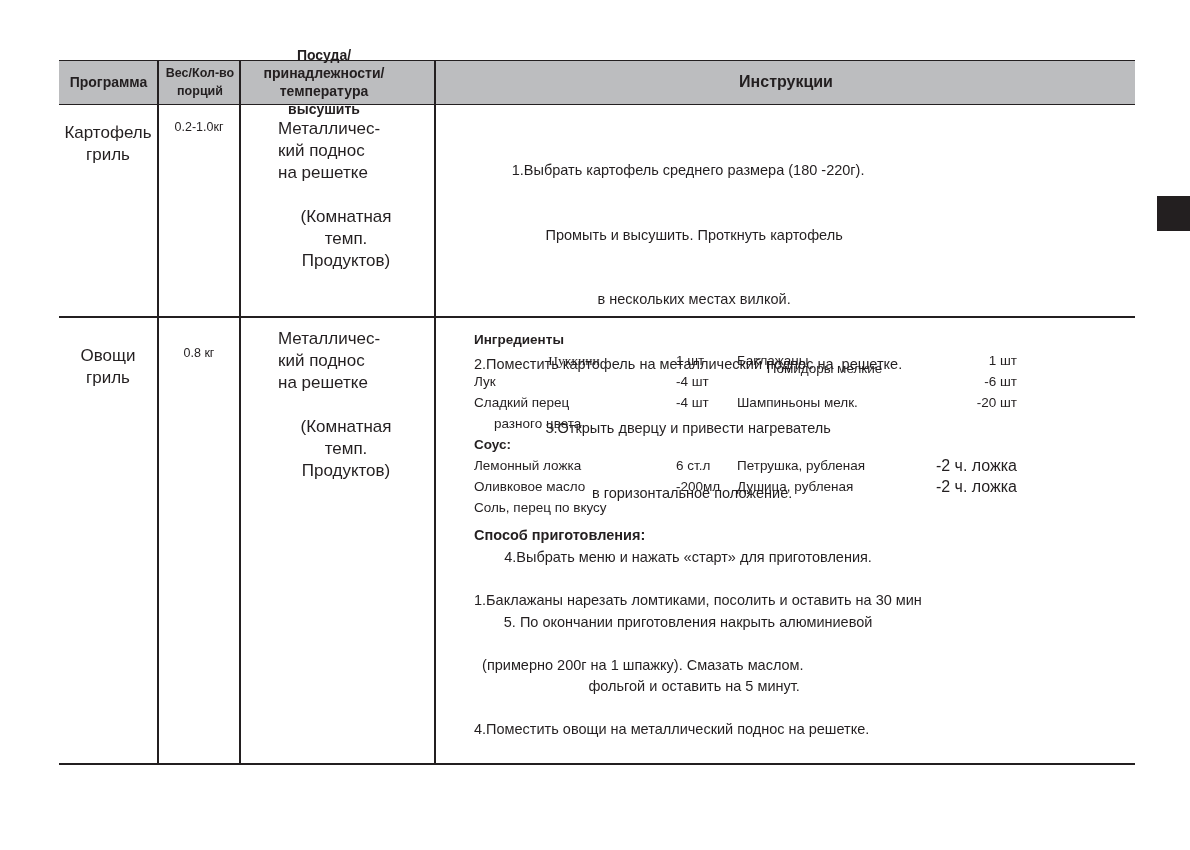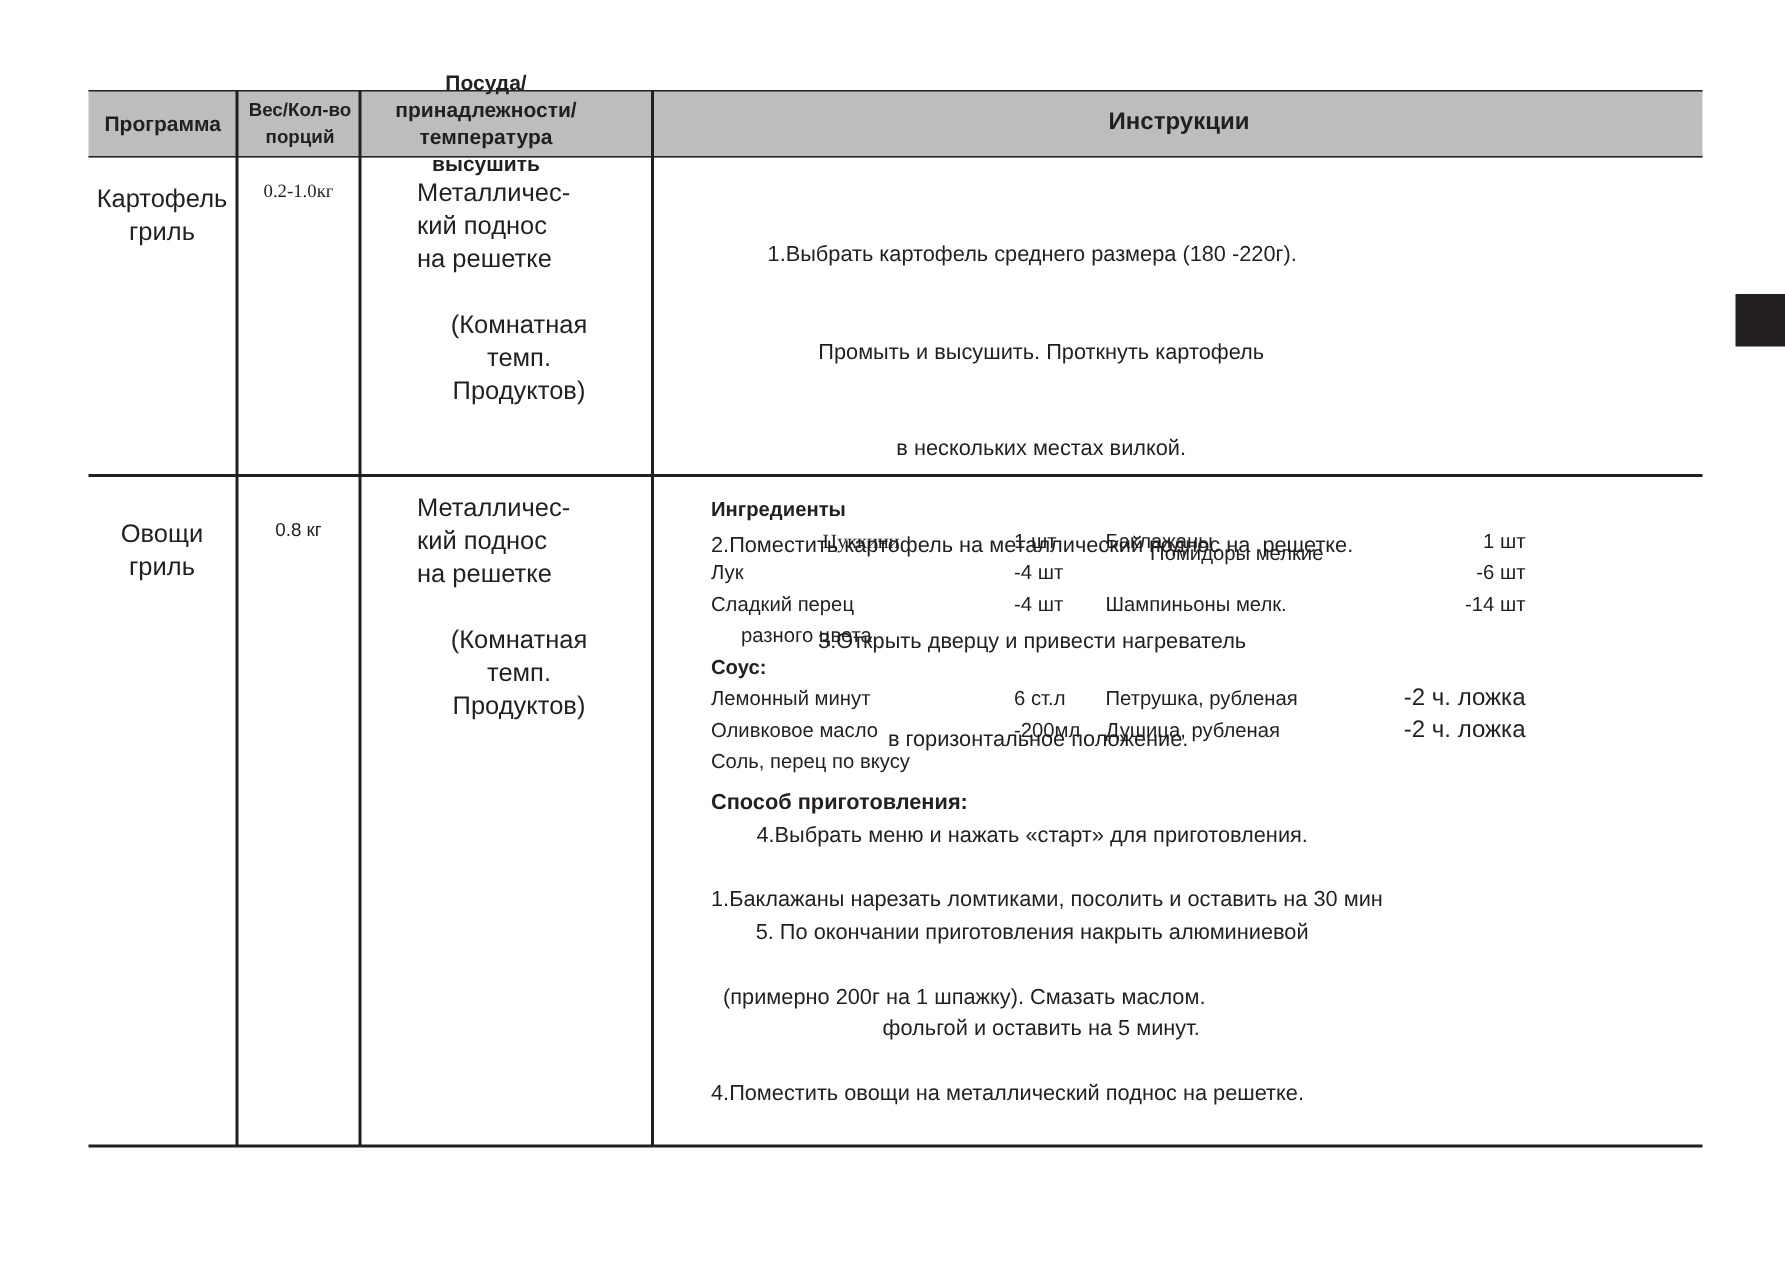--- a/index.html
+++ b/index.html
@@ -41,21 +41,21 @@
 <div class="vline" style="left:157px;top:60px;height:704px;"></div>
 <div class="vline" style="left:239px;top:60px;height:704px;"></div>
 <div class="vline" style="left:434px;top:60px;height:704px;width:1.5px;"></div>
 <div class="hline" style="top:316px;"></div>
 <div class="hline" style="top:763px;"></div>
 
 <div class="prog" style="top:122px;">
   <div>Картофель</div>
   <div>гриль</div>
 </div>
-<div class="wt" style="top:120px;font-family:Liberation Serif, serif;">0.2-1.0кг</div>
+<div class="wt" style="top:120px;">0.2-1.0кг</div>
 <div class="utensil" style="top:118px;">
   <div>Металличес-</div>
   <div>кий поднос</div>
   <div>на  решетке</div>
   <div style="height:22px;"></div>
   <div class="c" style="margin-left:8px;">(Комнатная</div>
   <div class="c" style="margin-left:8px;">темп.</div>
   <div class="c" style="margin-left:8px;">Продуктов)</div>
 </div>
 <div class="ins" style="top:117px;text-align:center;">
@@ -91,29 +91,29 @@
     <div class="ing" style="left: 676px; top: 352px; width: 62px; text-align: left;">1 шт</div>
     <div class="ing" style="left: 737px; top: 352px; width: 175px; text-align: left;">Баклажаны</div>
     <div class="ing" style="left: 880px; top: 352px; width: 137px; text-align: right;">1 шт</div>
     <div class="ing" style="left: 474px; top: 373px; width: 200px; text-align: left;">Лук</div>
     <div class="ing" style="left: 676px; top: 373px; width: 62px; text-align: left;">-4 шт</div>
     <div class="ing" style="left: 737px; top: 360px; width: 175px; text-align: center;">Помидоры мелкие</div>
     <div class="ing" style="left: 880px; top: 373px; width: 137px; text-align: right;">-6 шт</div>
     <div class="ing" style="left: 474px; top: 394px; width: 200px; text-align: left;">Сладкий перец</div>
     <div class="ing" style="left: 676px; top: 394px; width: 62px; text-align: left;">-4 шт</div>
     <div class="ing" style="left: 737px; top: 394px; width: 175px; text-align: left;">Шампиньоны мелк.</div>
-    <div class="ing" style="left: 880px; top: 394px; width: 137px; text-align: right;">-14 шт</div>
+    <div class="ing" style="left: 880px; top: 394px; width: 137px; text-align: right;">-20 шт</div>
     <div class="ing" style="left: 474px; top: 415px; width: 200px; text-align: left; padding-left: 20px;">разного цвета</div>
     <div class="ing" style="left: 676px; top: 415px; width: 62px; text-align: left;"></div>
     <div class="ing" style="left: 737px; top: 415px; width: 175px; text-align: left;"></div>
     <div class="ing" style="left: 880px; top: 415px; width: 137px; text-align: right;"></div>
   </div>
 <div class="ing" style="left:474px;top:436px;font-weight:bold;">Соус:</div>
 <div id="sauce-rows">
-    <div class="ing" style="left: 474px; top: 457px; width: 200px; text-align: left;">Лемонный минут</div>
+    <div class="ing" style="left: 474px; top: 457px; width: 200px; text-align: left;">Лемонный ложка</div>
     <div class="ing" style="left: 676px; top: 457px; width: 62px; text-align: left;">6 ст.л</div>
     <div class="ing" style="left: 737px; top: 457px; width: 175px; text-align: left;">Петрушка, рубленая</div>
     <div class="ing" style="left: 880px; top: 457px; width: 137px; text-align: right; font-size: 16px;">-2 ч. ложка</div>
     <div class="ing" style="left: 474px; top: 478px; width: 200px; text-align: left;">Оливковое масло</div>
     <div class="ing" style="left: 676px; top: 478px; width: 62px; text-align: left;">-200мл</div>
     <div class="ing" style="left: 737px; top: 478px; width: 175px; text-align: left;">Душица, рубленая</div>
     <div class="ing" style="left: 880px; top: 478px; width: 137px; text-align: right; font-size: 16px;">-2 ч. ложка</div>
     <div class="ing" style="left: 474px; top: 499px; width: 200px; text-align: left;">Соль, перец по вкусу</div>
     <div class="ing" style="left: 676px; top: 499px; width: 62px; text-align: left;"></div>
     <div class="ing" style="left: 737px; top: 499px; width: 175px; text-align: left;"></div>

